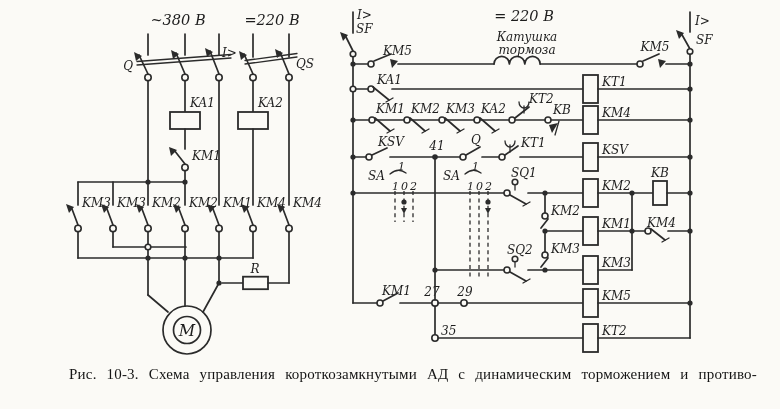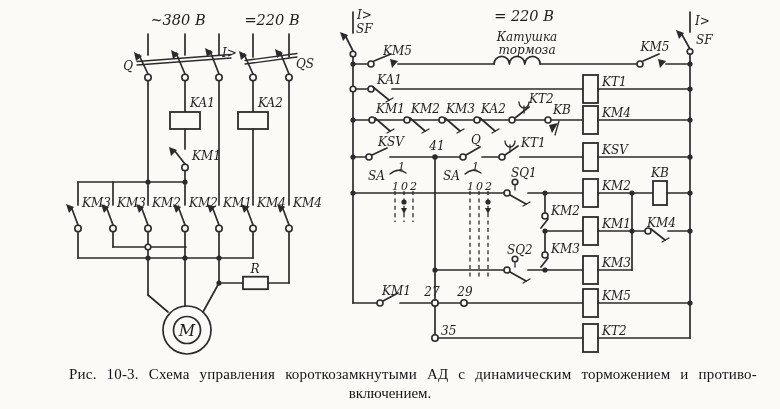--- a/index.html
+++ b/index.html
@@ -405,14 +405,13 @@
       <line class="w" x1="438" y1="338" x2="583" y2="338"></line>
       <rect class="coil" x="583" y="324" width="15" height="28"></rect>
       <text class="lbl" x="602" y="335">KT2</text>
       <line class="w" x1="598" y1="338" x2="690" y2="338"></line>
     </g>
   </g>
 </svg>
 
 <div class="cap">
   <div class="l1">Рис. 10-3. Схема управления короткозамкнутыми АД с динамическим торможением и противо-</div>
-  <div class="l2">включением.</div>
 </div>
 
 </body></html>

